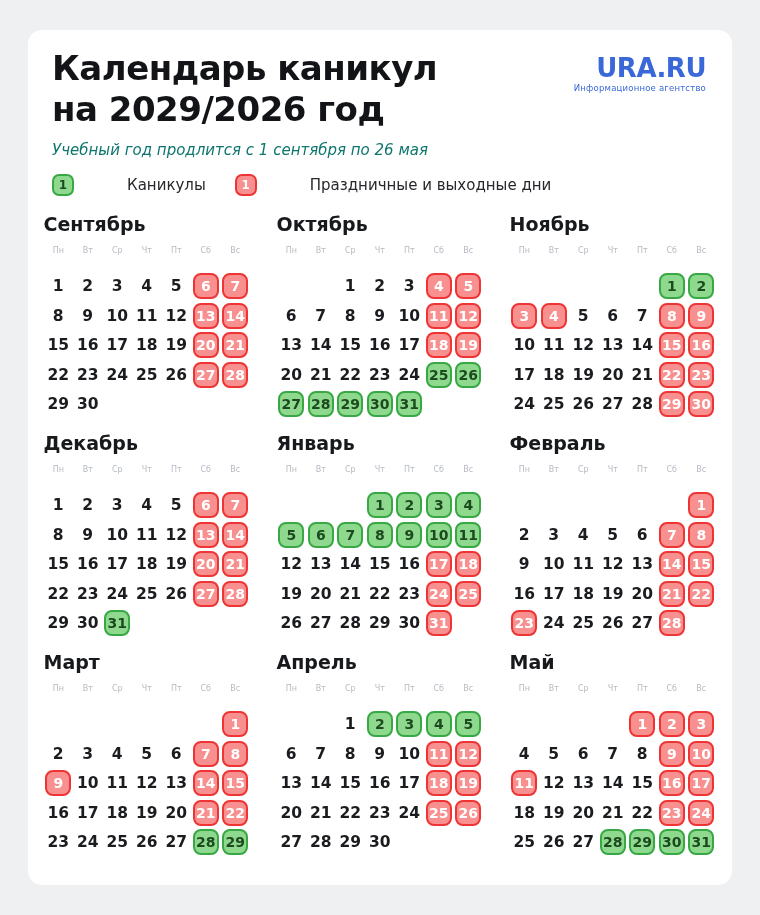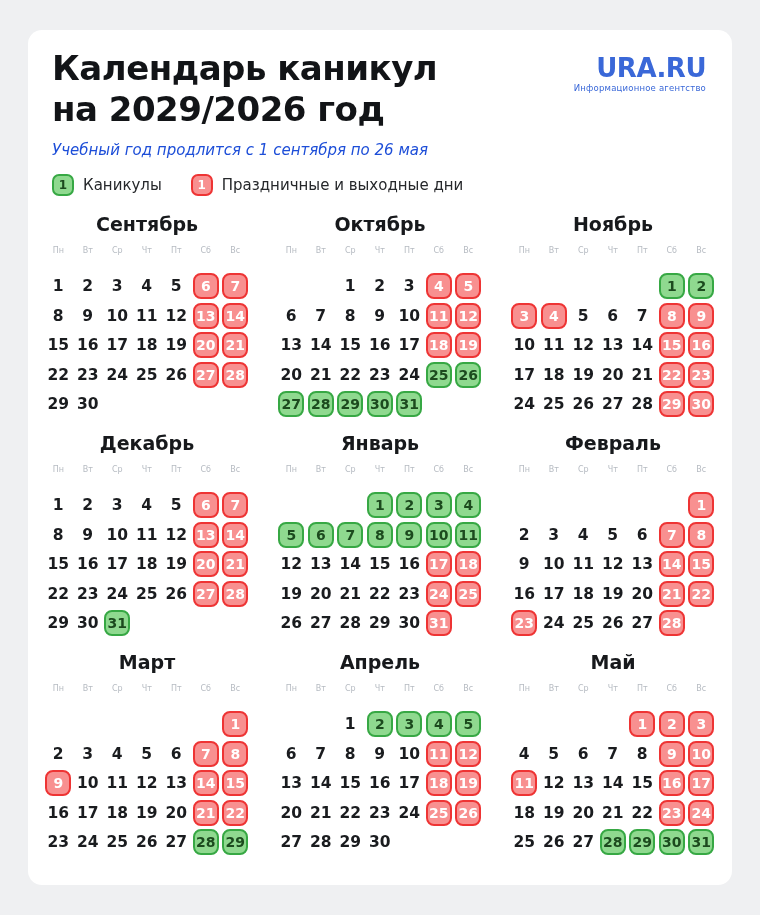--- a/index.html
+++ b/index.html
@@ -42,21 +42,21 @@
     font-size: 8.5px;
     color: var(--logo-blue, #3A68D8);
     margin-top: 3px;
     letter-spacing: 0.2px;
     padding-left: 20px;
   }
   .subtitle {
     margin: 11px 0 0 5px;
     font-size: 15px;
     font-style: italic;
-    color: #1d4ed8;
+    color: #0f766e;
   }
   .legend {
     margin: 15px 0 0 5px;
     display: flex;
     align-items: center;
     gap: 29px;
   }
   .legend-item { display: flex; align-items: center; gap: 9px; }
   .chip {
     width: 22px; height: 22px;
@@ -64,31 +64,31 @@
     border: 2px solid;
     display: flex; align-items: center; justify-content: center;
     font-size: 12px; font-weight: 700;
   }
   .chip.green {
     background: var(--green-fill); border-color: var(--green-border); color: var(--green-text);
   }
   .chip.red {
     background: var(--red-fill); border-color: var(--red-border); color: var(--red-text);
   }
-  .legend-label { font-size: 15px; color: #26282B; font-weight: 500; }
+  .legend-label { font-size: 15px; color: #26282B; font-weight: 500; margin-left: 44px; }
   .months {
     margin-top: 17px;
     display: grid;
     grid-template-columns: repeat(3, 207px);
     column-gap: 26px;
     row-gap: 13px;
     justify-content: center;
   }
   .month-title {
-    text-align: center;
+    text-align: left;
     font-size: 19px;
     font-weight: 700;
     color: #17191C;
     margin-bottom: 7px;
   }
   .grid {
     display: grid;
     grid-template-columns: repeat(7, 29.5px);
     grid-auto-rows: 29.5px;
   }

